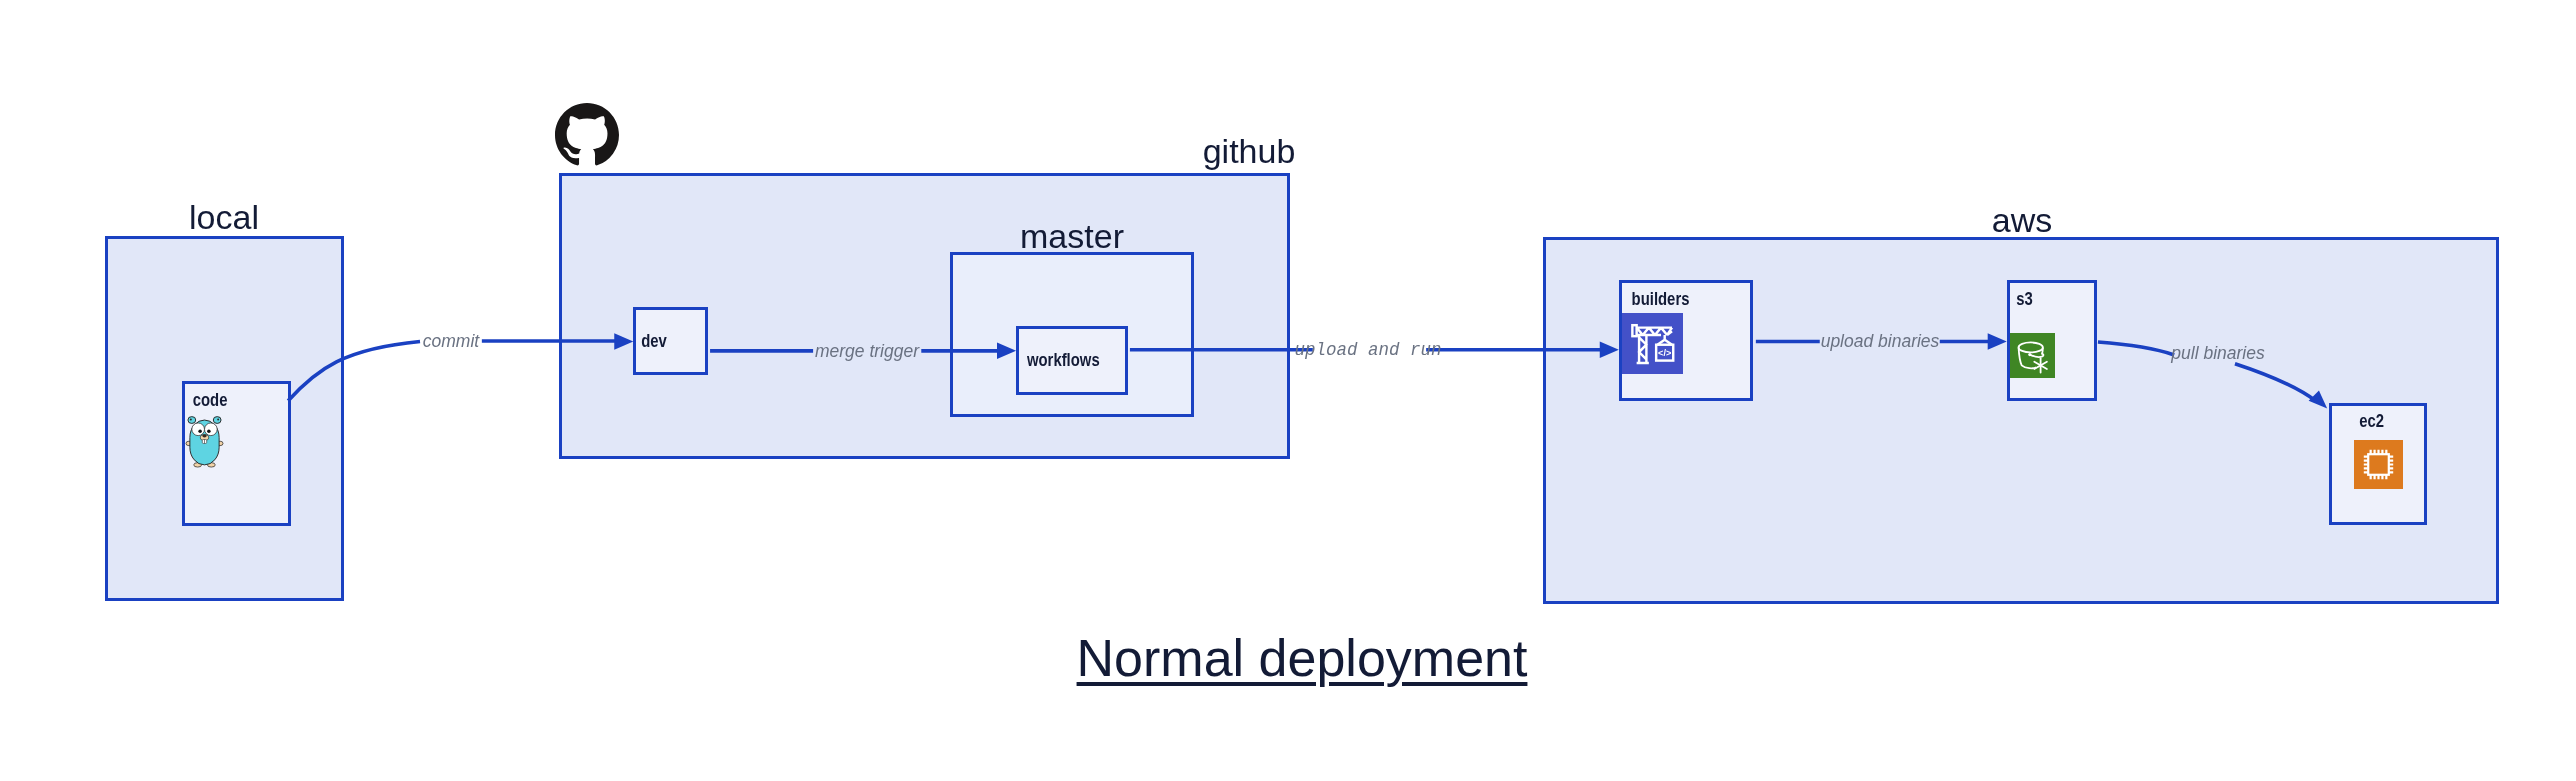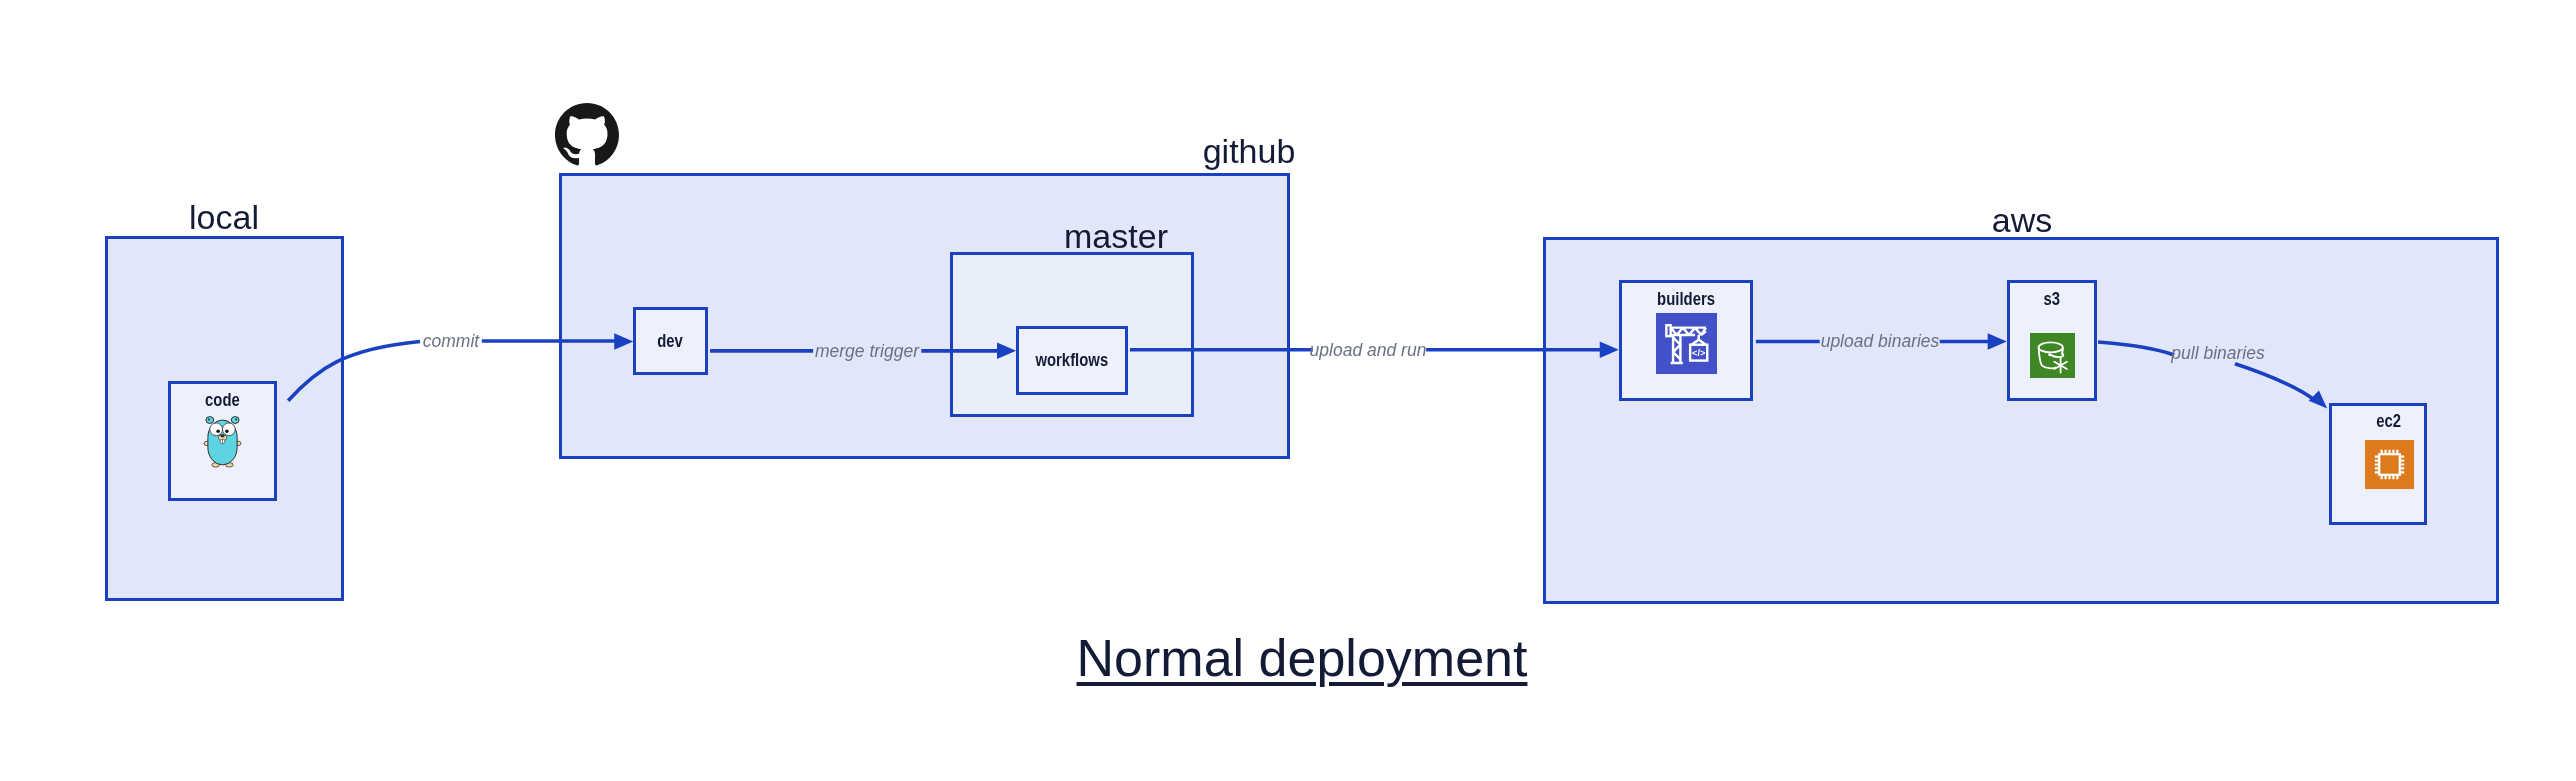--- a/index.html
+++ b/index.html
@@ -10,21 +10,21 @@
     --navy:#131b36;
     --edge-gray:#6a7282;
   }
   html,body{margin:0;padding:0;background:#fff;}
   body{font-family:"Liberation Sans",sans-serif;}
   .canvas{position:relative;width:2604px;height:781px;background:#ffffff;overflow:hidden;}
 
   .region{position:absolute;box-sizing:border-box;border:3.1px solid var(--blue);background:var(--region-fill);}
   .region.inner{background:var(--inner-fill);}
   .node{position:absolute;box-sizing:border-box;border:3.1px solid var(--blue);background:var(--leaf-fill);
-        display:flex;flex-direction:column;align-items:center;}
+        display:flex;flex-direction:column;}
   .node-label{font-weight:bold;font-size:17.5px;color:var(--navy);transform:scaleX(.85);white-space:nowrap;line-height:1.2;}
   .region-label{position:absolute;font-size:34px;font-weight:500;color:var(--navy);
         transform:translateX(-50%);white-space:nowrap;line-height:1.1;}
   .edge-label{position:absolute;font-size:17.5px;font-style:italic;color:var(--edge-gray);
         transform:translate(-50%,-50%);white-space:nowrap;}
   .edges{position:absolute;left:0;top:0;pointer-events:none;}
   .title{position:absolute;left:1302px;top:628px;transform:translateX(-50%);
         font-size:52px;font-weight:500;color:var(--navy);white-space:nowrap;
         text-decoration:underline;text-decoration-thickness:4.1px;text-underline-offset:6.2px;}
   .icon-svg{display:block;}
@@ -37,28 +37,28 @@
   <div class="region" style="left:105px;top:236px;width:239px;height:365px;"></div>
 
   <div class="region" style="left:559px;top:173px;width:731px;height:286px;"></div>
 
   <div class="region inner" style="left:950px;top:252px;width:244px;height:165px;"></div>
 
   <div class="region" style="left:1543px;top:237px;width:956px;height:367px;"></div>
 
   <div class="region-label" style="left:224px;top:199px;">local</div>
   <div class="region-label" style="left:1249px;top:133px;">github</div>
-  <div class="region-label" style="left:1072px;top:218px;margin-left:44px;">master</div>
+  <div class="region-label" style="left:1072px;top:218px;">master</div>
   <div class="region-label" style="left:2022px;top:202px;">aws</div>
 
   <svg class="icon-svg" style="position:absolute;left:555px;top:103px;" width="64" height="64" viewBox="0 0 16 16">
     <path fill="#191717" fill-rule="evenodd" d="M8 0C3.58 0 0 3.58 0 8c0 3.54 2.29 6.53 5.47 7.59.4.07.55-.17.55-.38 0-.19-.01-.82-.01-1.49-2.01.37-2.53-.49-2.69-.94-.09-.23-.48-.94-.82-1.13-.28-.15-.68-.52-.01-.53.63-.01 1.08.58 1.23.82.72 1.21 1.87.87 2.33.66.07-.52.28-.87.51-1.07-1.78-.2-3.64-.89-3.64-3.95 0-.87.31-1.59.82-2.15-.08-.2-.36-1.02.08-2.12 0 0 .67-.21 2.2.82.64-.18 1.32-.27 2-.27s1.36.09 2 .27c1.53-1.04 2.2-.82 2.2-.82.44 1.1.16 1.92.08 2.12.51.56.82 1.27.82 2.15 0 3.07-1.87 3.75-3.65 3.95.29.25.54.73.54 1.48 0 1.07-.01 1.93-.01 2.2 0 .21.15.46.55.38A8.01 8.01 0 0 0 16 8c0-4.42-3.58-8-8-8z"></path>
   </svg>
 
-  <div class="node" style="left:168px;top:381px;width:109px;height:120px;">
+  <div class="node" style="left:182px;top:381px;width:109px;height:145px;">
     <div class="node-label" style="margin-top:6.2px;">code</div>
     <svg class="icon-svg" style="margin-top:2.1px;" width="39" height="55" viewBox="0 0 80 112">
       <ellipse cx="14" cy="14" rx="8" ry="7" fill="#5ed4e2" stroke="#2b2b2b" stroke-width="2"></ellipse>
       <ellipse cx="66" cy="14" rx="8" ry="7" fill="#5ed4e2" stroke="#2b2b2b" stroke-width="2"></ellipse>
       <circle cx="12" cy="13" r="2" fill="#2b2b2b"></circle>
       <circle cx="68" cy="13" r="2" fill="#2b2b2b"></circle>
       <ellipse cx="8" cy="62" rx="6" ry="4.5" fill="#f2d3a8" stroke="#2b2b2b" stroke-width="1.5"></ellipse>
       <ellipse cx="72" cy="62" rx="6" ry="4.5" fill="#f2d3a8" stroke="#2b2b2b" stroke-width="1.5"></ellipse>
       <ellipse cx="26" cy="106" rx="8" ry="4.5" fill="#f2d3a8" stroke="#2b2b2b" stroke-width="1.5"></ellipse>
       <ellipse cx="54" cy="106" rx="8" ry="4.5" fill="#f2d3a8" stroke="#2b2b2b" stroke-width="1.5"></ellipse>
@@ -152,20 +152,20 @@
       <polygon points="1229,663 1192,647 1192,679"></polygon>
       <polygon points="1972,681 1935,665 1935,697"></polygon>
       <polygon points="3142,679 3105,663 3105,695"></polygon>
       <polygon points="3895,663 3858,647 3858,679"></polygon>
       <polygon points="4517,793 4481,778 4501,758"></polygon>
     </g>
   </svg>
 
   <div class="edge-label" style="left:451px;top:341px;">commit</div>
   <div class="edge-label" style="left:867px;top:351px;">merge trigger</div>
-  <div class="edge-label" style="left:1368px;top:350px;">upload and run</div>
+  <div class="edge-label" style="left:1368px;top:350px;font-family:Liberation Mono, monospace;">upload and run</div>
   <div class="edge-label" style="left:1880px;top:341px;">upload binaries</div>
   <div class="edge-label" style="left:2218px;top:353px;">pull binaries</div>
 
   <div class="title">Normal deployment</div>
 
 </div>
 
 
 </body></html>

